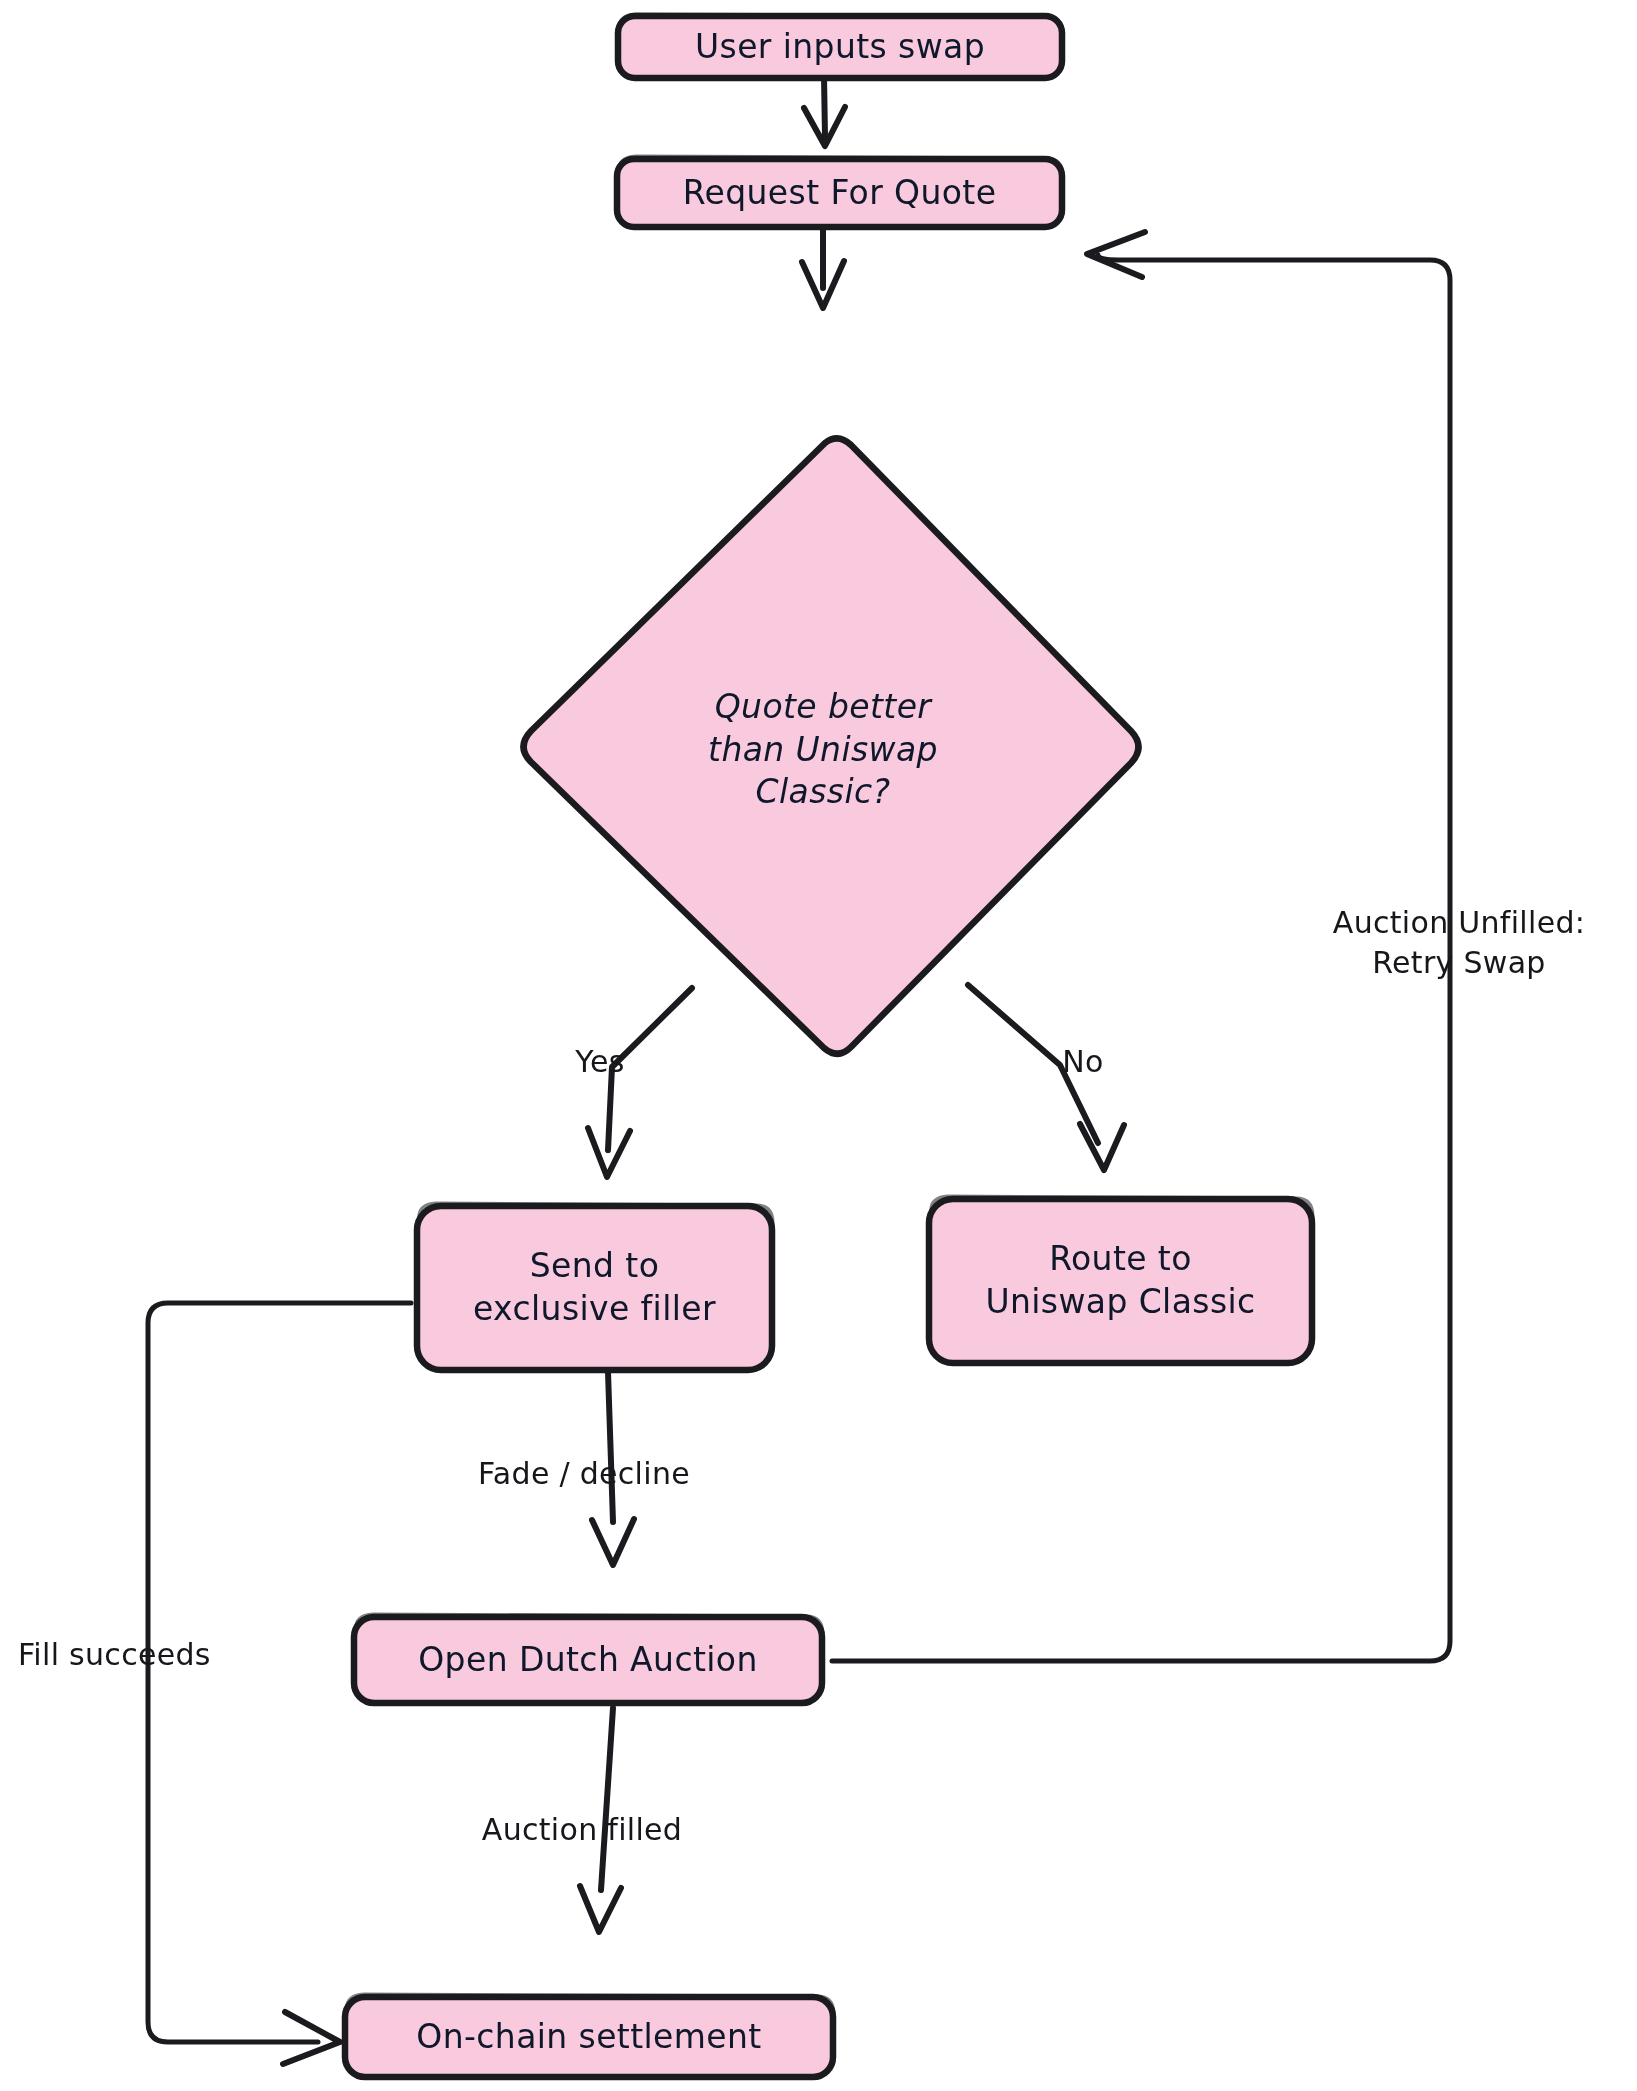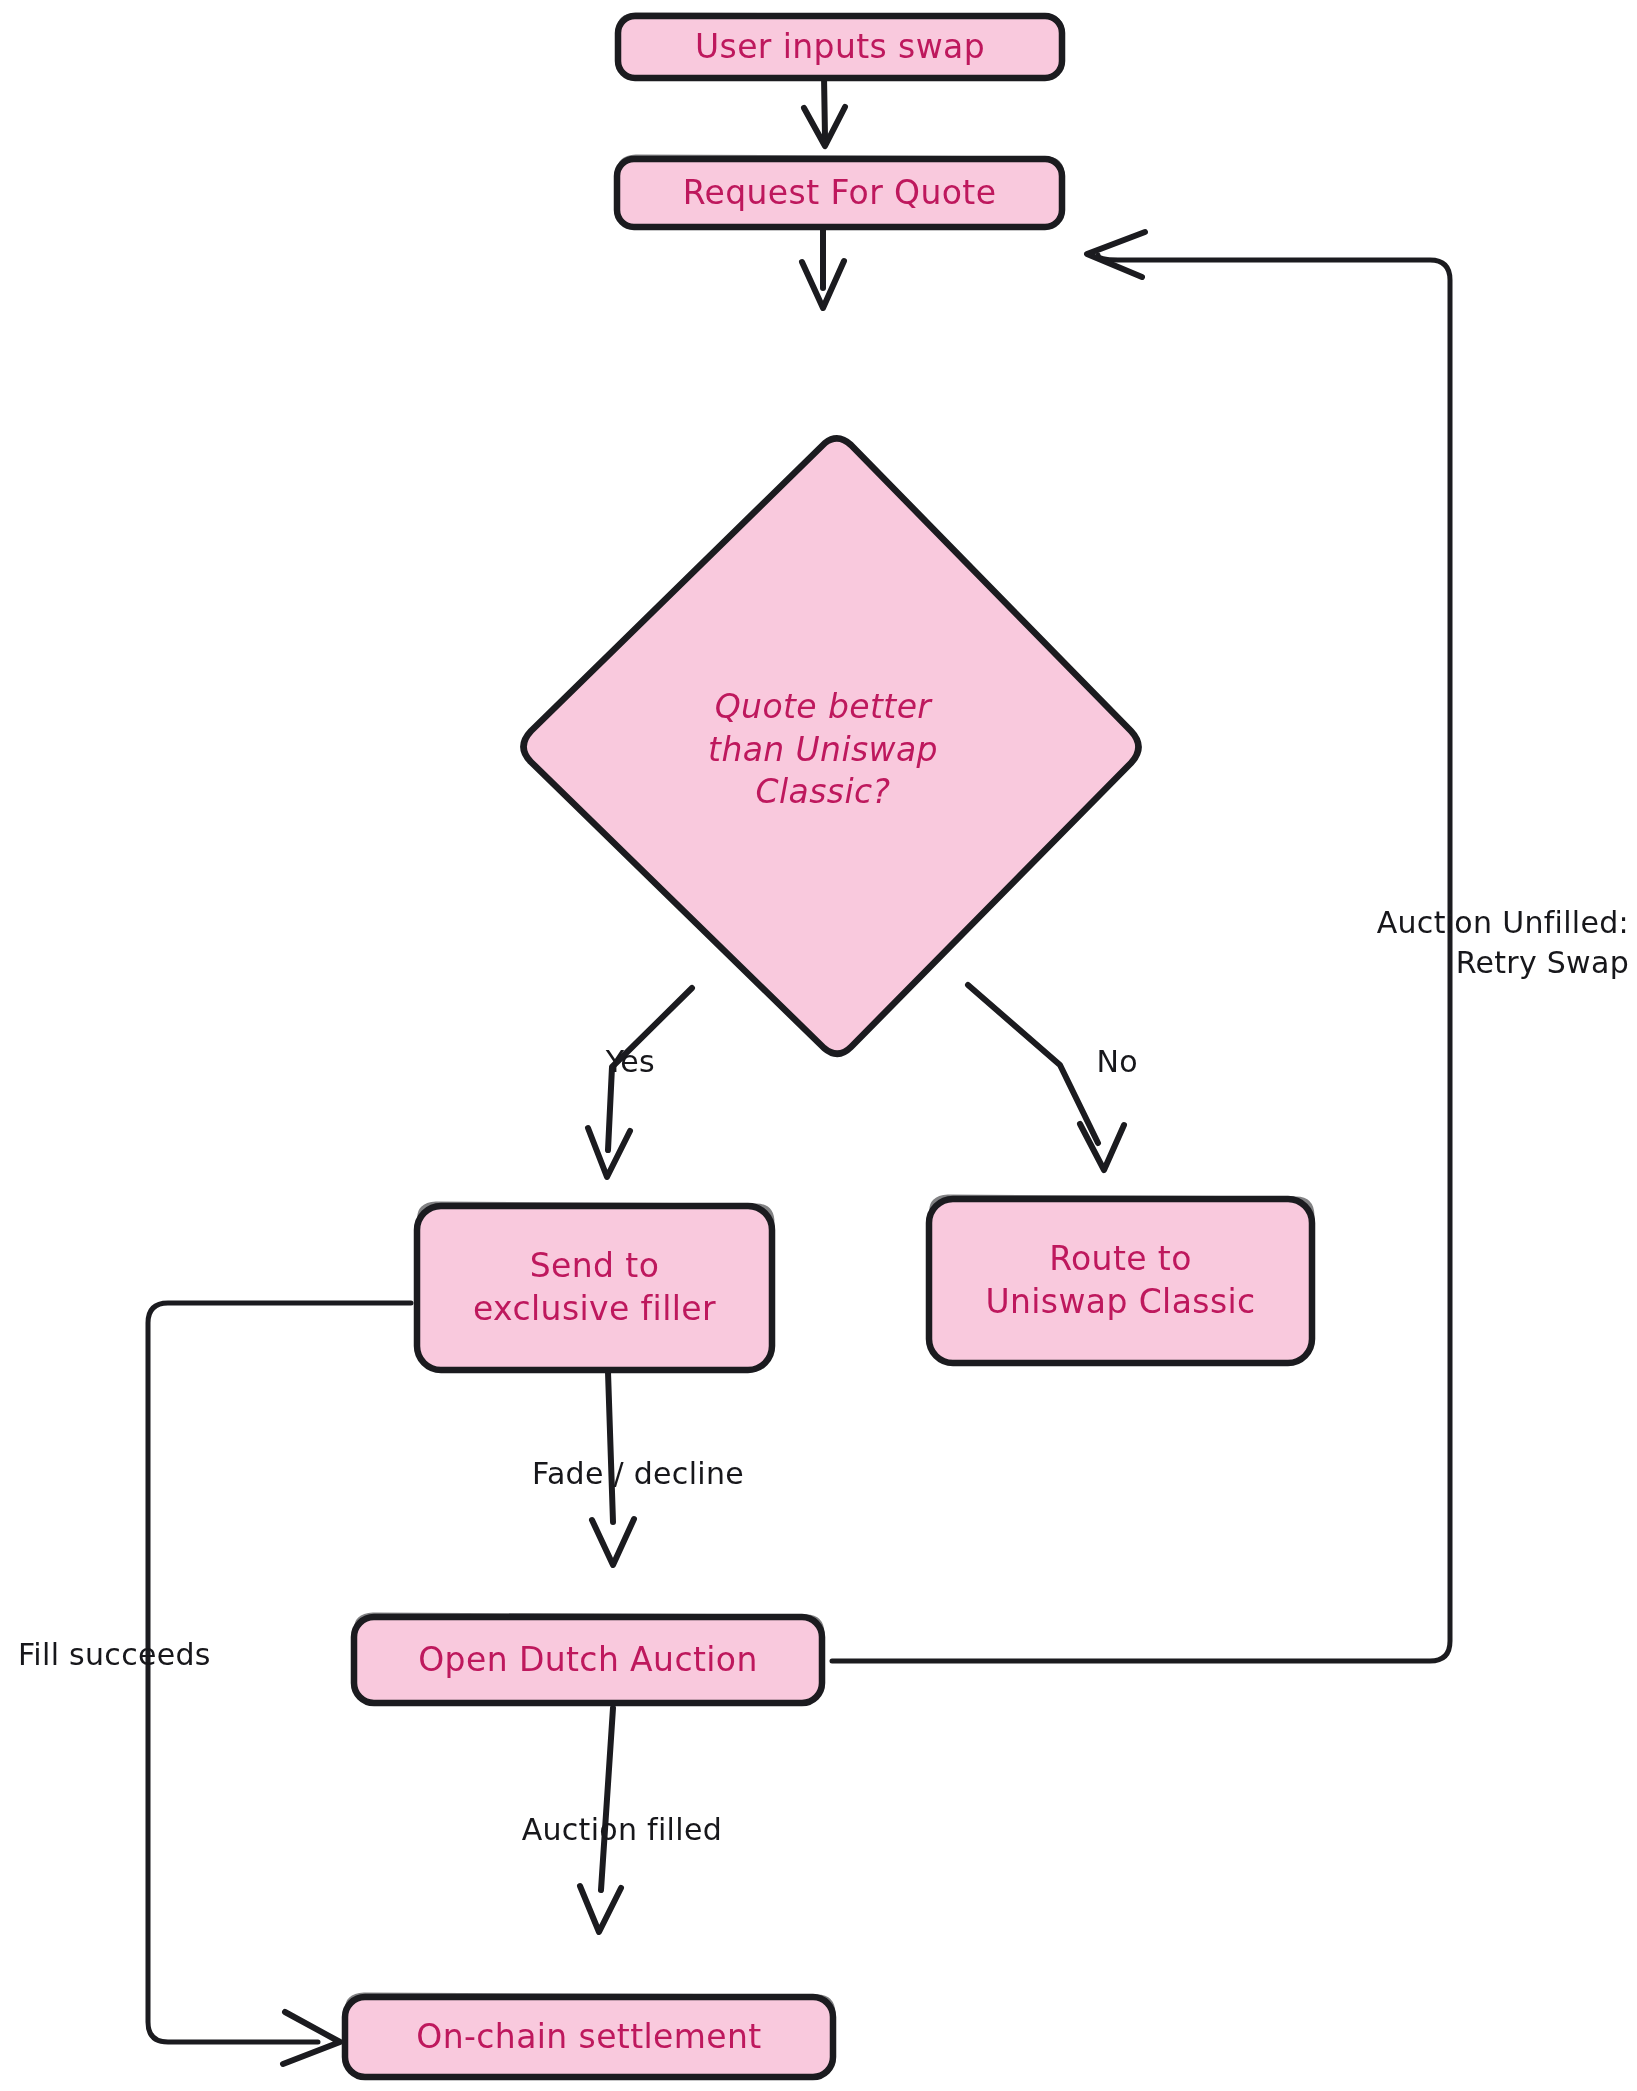--- a/index.html
+++ b/index.html
@@ -64,41 +64,41 @@
     stroke-width: 6;
     stroke-linecap: round;
     stroke-linejoin: round;
   }
   .node-label {
     position: absolute;
     display: flex;
     align-items: center;
     justify-content: center;
     text-align: center;
-    color: #be185d;
+    color: #0f172a;
     font-family: "DejaVu Sans", sans-serif;
     font-size: 33px;
     line-height: 1.30;
     letter-spacing: 0.4px;
     white-space: pre-line;
     pointer-events: none;
   }
   .edge-label {
     position: absolute;
     color: #17171b;
     font-family: "DejaVu Sans", sans-serif;
     font-size: 30px;
     line-height: 1.32;
     letter-spacing: 0.3px;
     white-space: pre-line;
     text-align: center;
     pointer-events: none;
   }
   .edge-label.align-left { text-align: left; }
-  .edge-label.align-center { text-align: right; }
+  .edge-label.align-center { text-align: center; }
 </style>
 </head>
 <body>
 
 <div id="flow-root">
 
   <svg class="flow-canvas" viewBox="0 0 1637 2091" xmlns="http://www.w3.org/2000/svg">
 
     <g>
       <path class="edge-line" d="M 824 76 L 825 137"></path>

